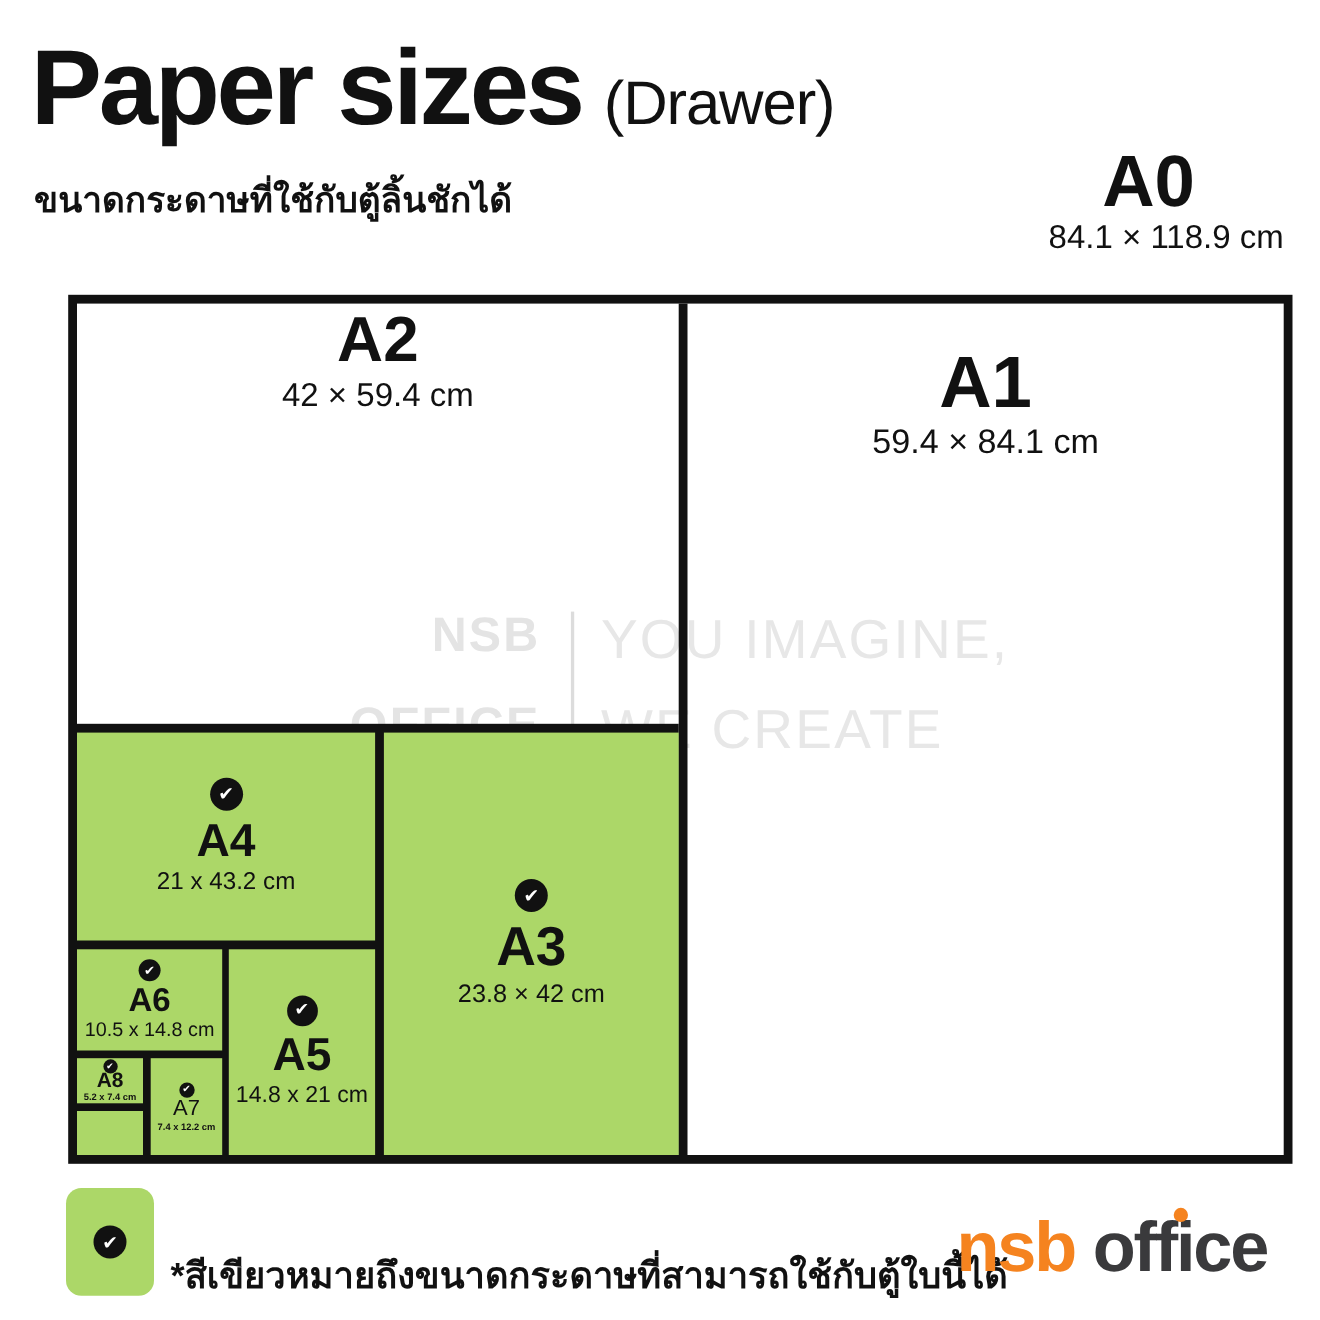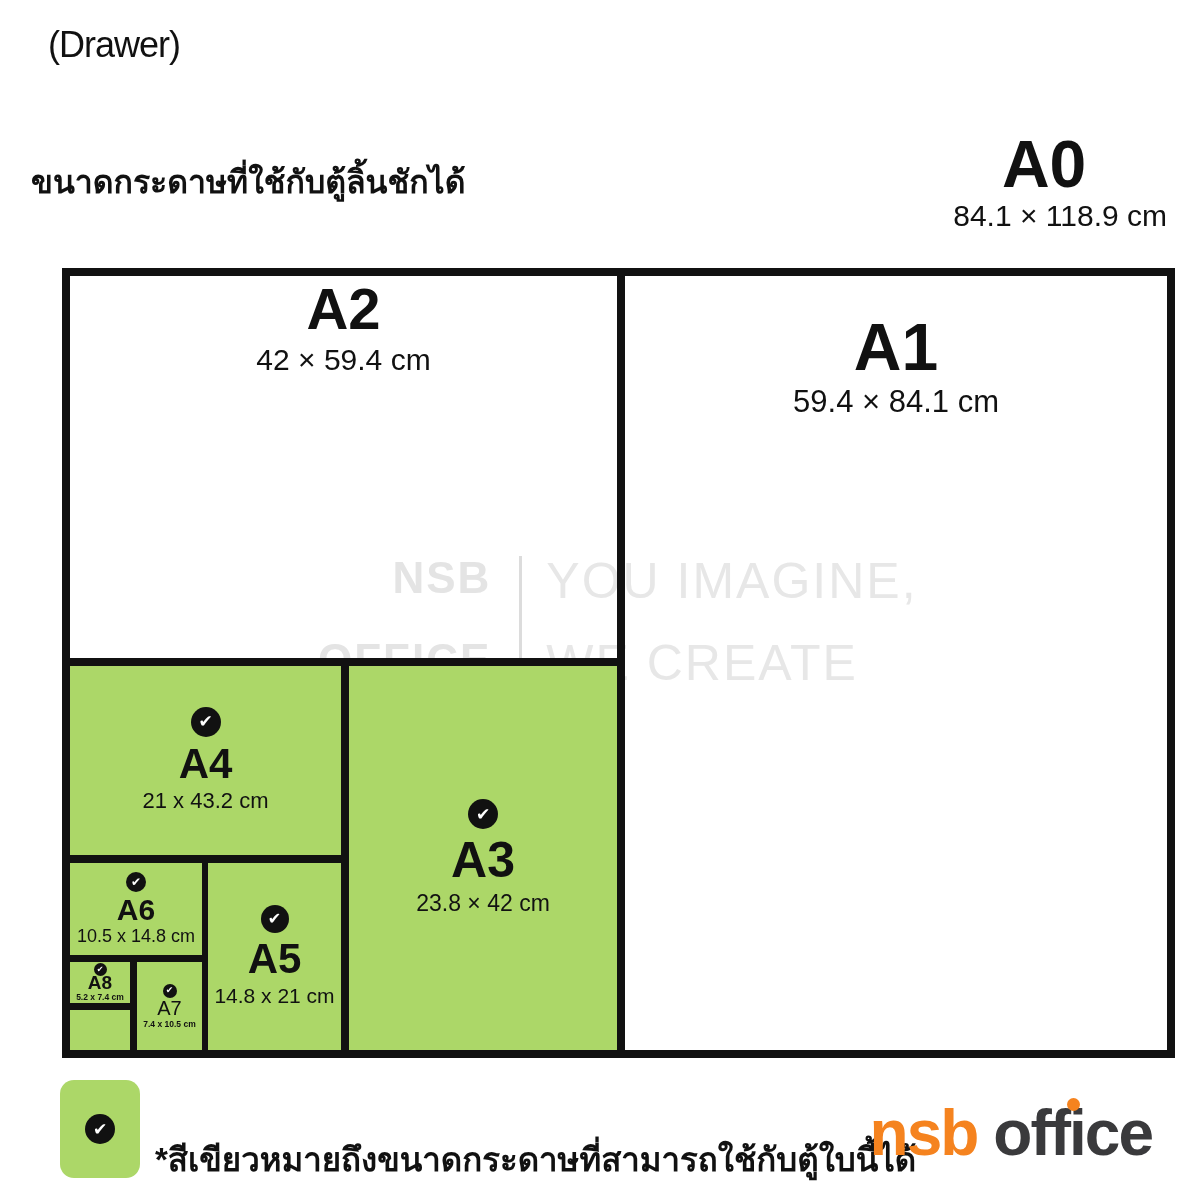--- a/index.html
+++ b/index.html
@@ -5,21 +5,21 @@
   * { margin:0; padding:0; box-sizing:border-box; }
   html,body { width:1200px; height:1200px; }
   body {
     position:relative; background:#ffffff; overflow:hidden;
     font-family:"Liberation Sans","DejaVu Sans",sans-serif; color:#111;
   }
 
   
   .title-row { position:absolute; left:28px; top:24px; display:flex; align-items:baseline; z-index:3; }
   .title { font-size:97px; font-weight:700; letter-spacing:-3px; }
-  .title-suffix { font-size:36px; font-weight:400; margin-left:20px; letter-spacing:-1px; }
+  .title-suffix { font-size:56px; font-weight:400; margin-left:20px; letter-spacing:-1px; }
   .subtitle { position:absolute; left:31px; top:156px; font-size:32px; font-weight:700; z-index:3; }
 
   .a0-block { position:absolute; right:33px; top:130px; text-align:center; z-index:3; }
   .a0-name { font-size:66px; font-weight:700; line-height:1.05; }
   .a0-dims { font-size:30px; font-weight:400; white-space:nowrap;margin-left:32px; }
 
   
   .watermark { position:absolute; left:318px; top:556px; z-index:1; display:flex; color:#e4e4e4; }
   .wm-brand { display:flex; flex-direction:column; align-items:flex-end; row-gap:38px;
               font-weight:700; font-size:44px; letter-spacing:2px; line-height:1; }
@@ -83,20 +83,21 @@
           letter-spacing:-2px; z-index:3; display:flex; }
   .logo-brand { color:#f5831f; margin-right:16px; }
   .logo-suffix { color:#3a3a3c; position:relative; }
   .logo-i-dot { position:absolute; left:74px; top:2px; width:13px; height:13px;
                 border-radius:50%; background:#f5831f; }
 </style>
 </head>
 <body>
 
 <div class="title-row">
+  <span class="title">Paper sizes</span>
   <span class="title-suffix">(Drawer)</span>
 </div>
 <div class="subtitle">ขนาดกระดาษที่ใช้กับตู้ลิ้นชักได้</div>
 
 <div class="a0-block">
   <div class="a0-name">A0</div>
   <div class="a0-dims">84.1 × 118.9 cm</div>
 </div>
 
 <div class="watermark">
@@ -156,21 +157,21 @@
 
     <div class="gcell gcell-a8">
       <span class="check c13">✔</span>
       <div class="n19">A8</div>
       <div class="d8">5.2 x 7.4 cm</div>
     </div>
 
     <div class="gcell gcell-a7">
       <span class="check c14">✔</span>
       <div class="n20">A7</div>
-      <div class="d8">7.4 x 10.5 cm</div>
+      <div class="d8">7.4 x 12.2 cm</div>
     </div>
 
     <div class="gcell gcell-blank"></div>
 
   </div>
 </div>
 
 <div class="legend-swatch">
   <span class="check">✔</span>
 </div>

